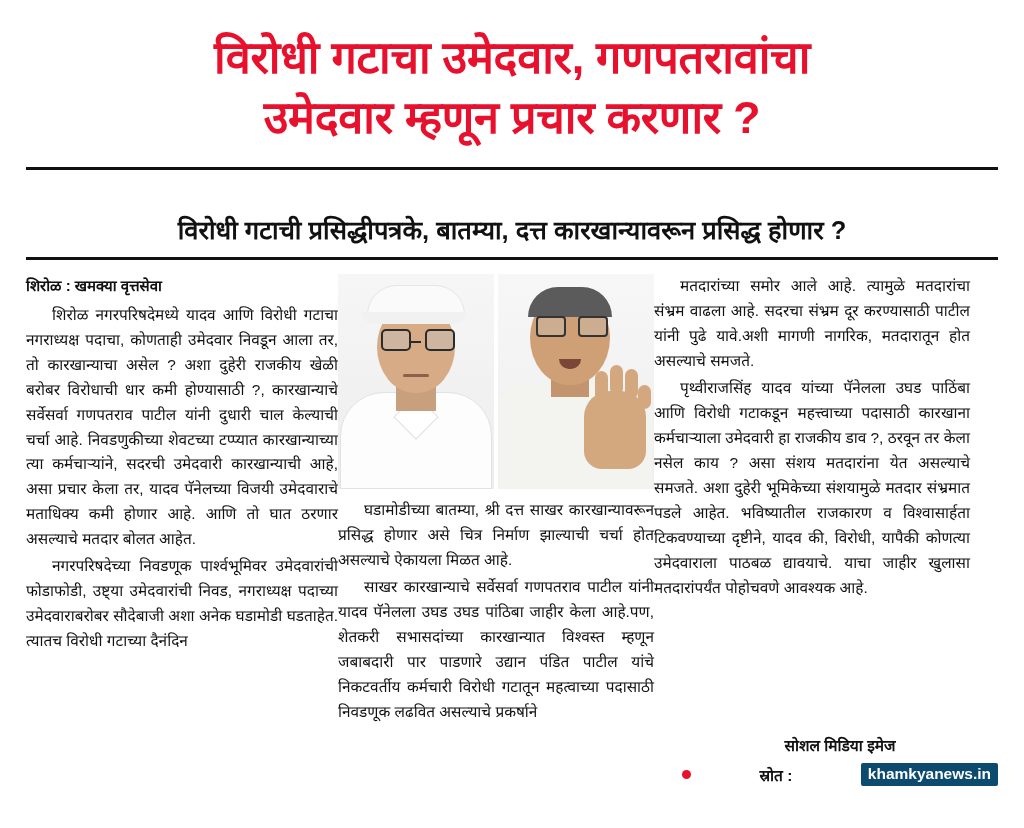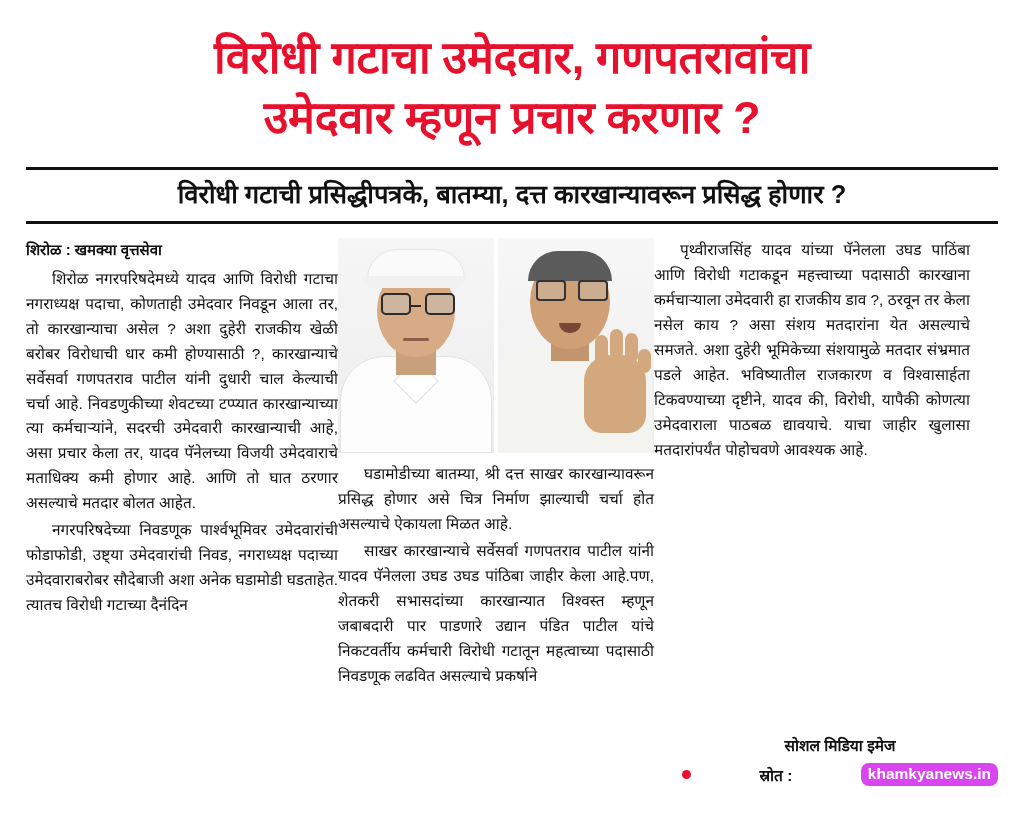--- a/index.html
+++ b/index.html
@@ -35,20 +35,21 @@
     border-bottom:3px solid #111;
     margin-top:18px;
     padding:9px 0 11px 0;
   }
   .subhead{
     text-align:center;
     font-weight:bold;
     font-size:25.5px;
     color:#111;
     line-height:1.25;
+    margin-top:36px;
   }
 
   
   .columns{
     display:flex;
     margin-top:14px;
     height:465px;
   }
   .col{
     width:312px;
@@ -178,22 +179,22 @@
   }
   .credit .line2{
     display:flex;align-items:center;justify-content:space-between;gap:7px;
     font-size:15.5px;
   }
   .credit .dot{
     width:9px;height:9px;border-radius:50%;background:#e8112d;display:inline-block;
   }
   .credit .src-label{font-weight:bold;color:#111;}
   .credit .src-url{
-    background:#d946ef;color:#fff;font-weight:bold;
-    padding:2px 7px 3px 7px;border-radius:8px;font-size:15.5px;
+    background:#0c4a6e;color:#fff;font-weight:bold;
+    padding:2px 7px 3px 7px;border-radius:2px;font-size:15.5px;
   }
 </style>
 </head>
 <body>
 
 <div class="page">
 
   <div class="headline">
     <span>विरोधी गटाचा उमेदवार, गणपतरावांचा</span>
     <span class="l2">उमेदवार म्हणून प्रचार करणार ?</span>
@@ -237,20 +238,21 @@
             <div class="finger f2"></div>
           <div class="finger f3"></div>
             <div class="finger f4"></div>
         </div>
       </div>
       <p>घडामोडीच्या बातम्या, श्री दत्त साखर कारखान्यावरून प्रसिद्ध होणार असे चित्र निर्माण झाल्याची चर्चा होत असल्याचे ऐकायला मिळत आहे.</p>
       <p>साखर कारखान्याचे सर्वेसर्वा गणपतराव पाटील यांनी यादव पॅनेलला उघड उघड पांठिबा जाहीर केला आहे.पण, शेतकरी सभासदांच्या कारखान्यात विश्वस्त म्हणून जबाबदारी पार पाडणारे उद्यान पंडित पाटील यांचे निकटवर्तीय कर्मचारी विरोधी गटातून महत्वाच्या पदासाठी निवडणूक लढवित असल्याचे प्रकर्षाने</p>
     </div>
 
     <div class="col right">
+      <p>मतदारांच्या समोर आले आहे. त्यामुळे मतदारांचा संभ्रम वाढला आहे. सदरचा संभ्रम दूर करण्यासाठी पाटील यांनी पुढे यावे.अशी मागणी नागरिक, मतदारातून होत असल्याचे समजते.</p>
       <p>पृथ्वीराजसिंह यादव यांच्या पॅनेलला उघड पाठिंबा आणि विरोधी गटाकडून महत्त्वाच्या पदासाठी कारखाना कर्मचाऱ्याला उमेदवारी हा राजकीय डाव ?, ठरवून तर केला नसेल काय ? असा संशय मतदारांना येत असल्याचे समजते. अशा दुहेरी भूमिकेच्या संशयामुळे मतदार संभ्रमात पडले आहेत. भविष्यातील राजकारण व विश्वासार्हता टिकवण्याच्या दृष्टीने, यादव की, विरोधी, यापैकी कोणत्या उमेदवाराला पाठबळ द्यावयाचे. याचा जाहीर खुलासा मतदारांपर्यंत पोहोचवणे आवश्यक आहे.</p>
     </div>
   </div>
 
   <div class="credit">
     <div class="line1">सोशल मिडिया इमेज</div>
     <div class="line2">
       <span class="dot"></span>
       <span class="src-label">स्रोत :</span>
       <span class="src-url">khamkyanews.in</span>

